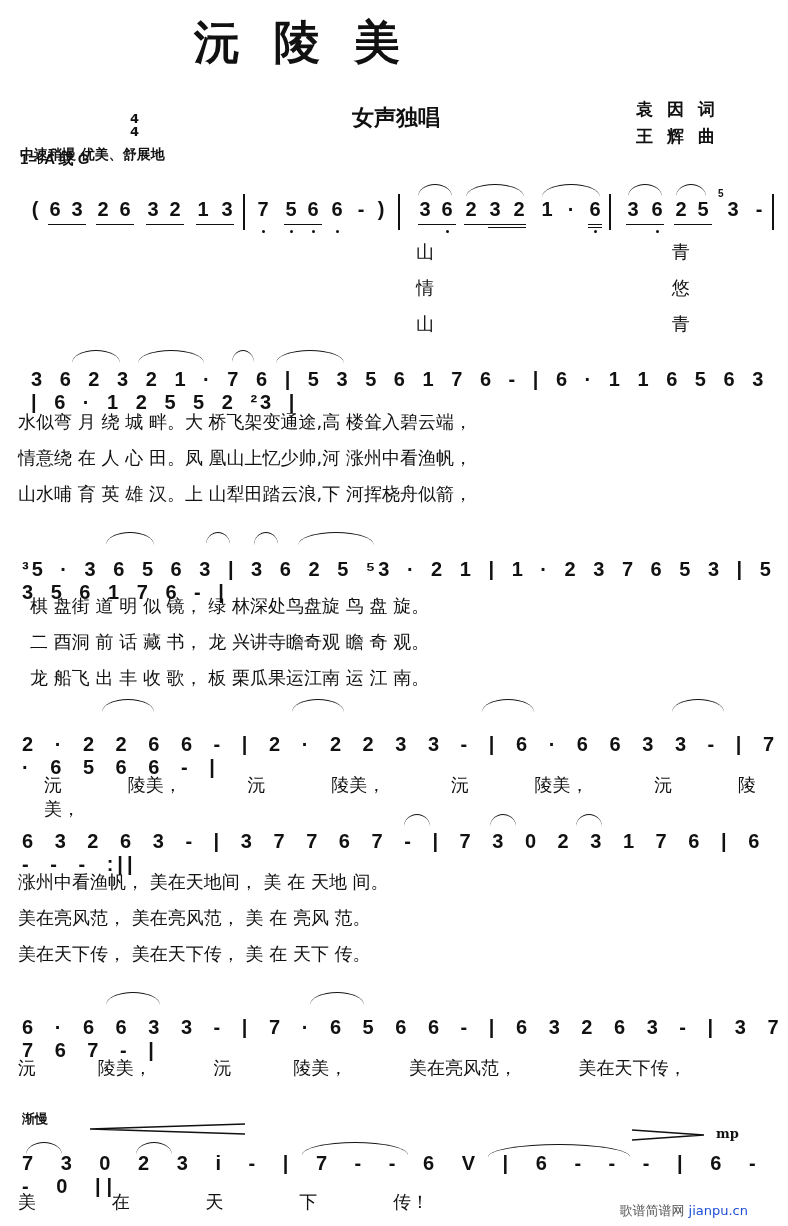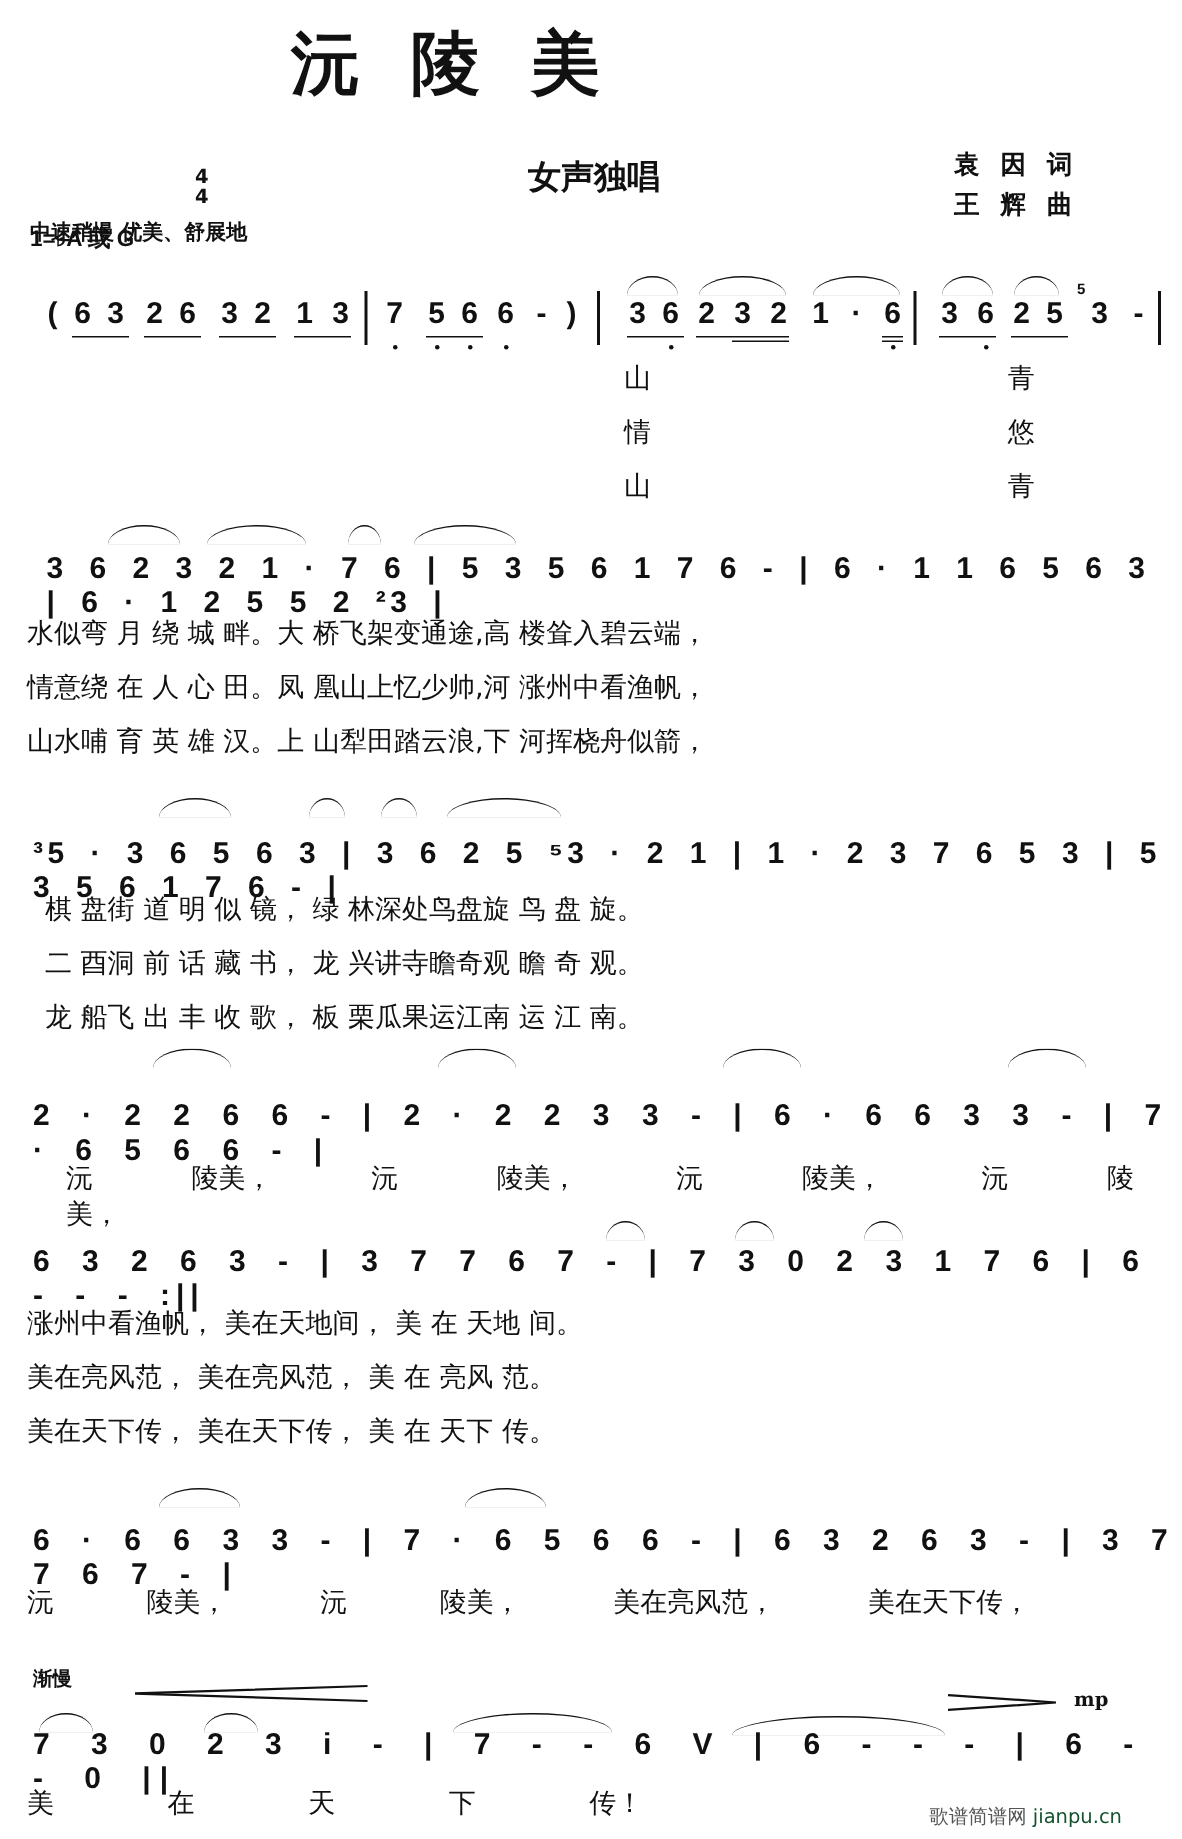--- a/index.html
+++ b/index.html
@@ -14,21 +14,21 @@
   .notes { position:absolute; left:0; height:34px; font-family:"Liberation Sans", sans-serif;
            font-weight:bold; font-size:20px; }
   .note { position:absolute; top:0; text-align:center; width:14px; }
   .note .dot-below { position:absolute; left:6px; top:32px; width:3px; height:3px; background:#111; border-radius:50%; }
   .uline { position:absolute; height:1px; background:#111; }
   .bar { position:absolute; width:1.5px; background:#111; }
   .slur { position:absolute; border-top:1.5px solid #111; border-radius:50% 50% 0 0 / 100% 100% 0 0; height:12px; }
   .lyric { position:absolute; font-size:18px; font-family:"DejaVu Sans", sans-serif; }
   .grace { position:absolute; font-size:10px; font-weight:bold; font-family:"Liberation Sans", sans-serif; }
   .watermark { position:absolute; right:40px; bottom:6px; font-size:13px; color:#555; }
-  .watermark span.en { color:#14532d; margin-left:4px; }
+  .watermark span.en { color:#1d4ed8; margin-left:4px; }
   .wedge { position:absolute; }
 </style>
 </head>
 <body>
 
 <div class="abs title">沅陵美</div>
 <div class="abs meta" style="left:352px;top:103px;font-size:22px;">女声独唱</div>
 <div class="abs meta" style="left:20px;top:118px;font-family:Liberation Sans, sans-serif;margin-top:32px;">1=♭A 或 G</div>
 <div class="abs meta" style="left:130px;top:112px;font-size:13px;line-height:13px;text-align:center;">4<br>4</div>
 <div class="abs meta" style="left:20px;top:146px;font-size:14px;">中速稍慢  优美、舒展地</div>

